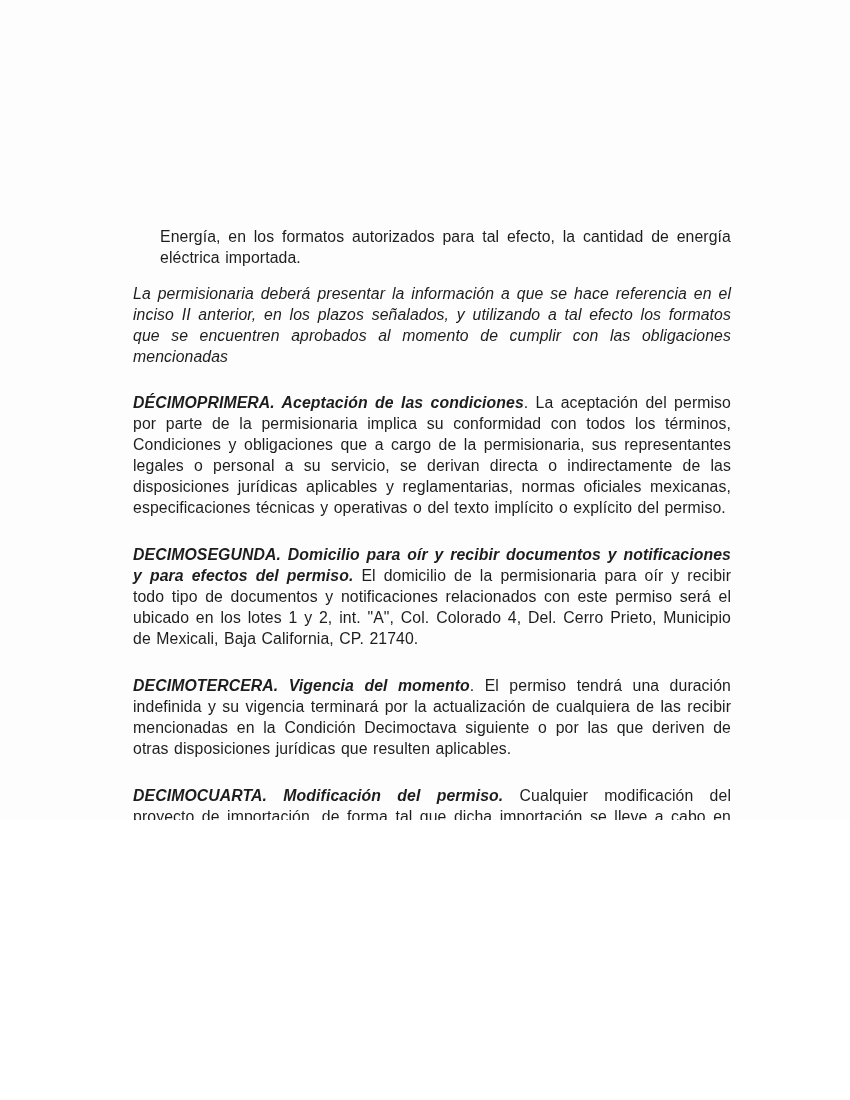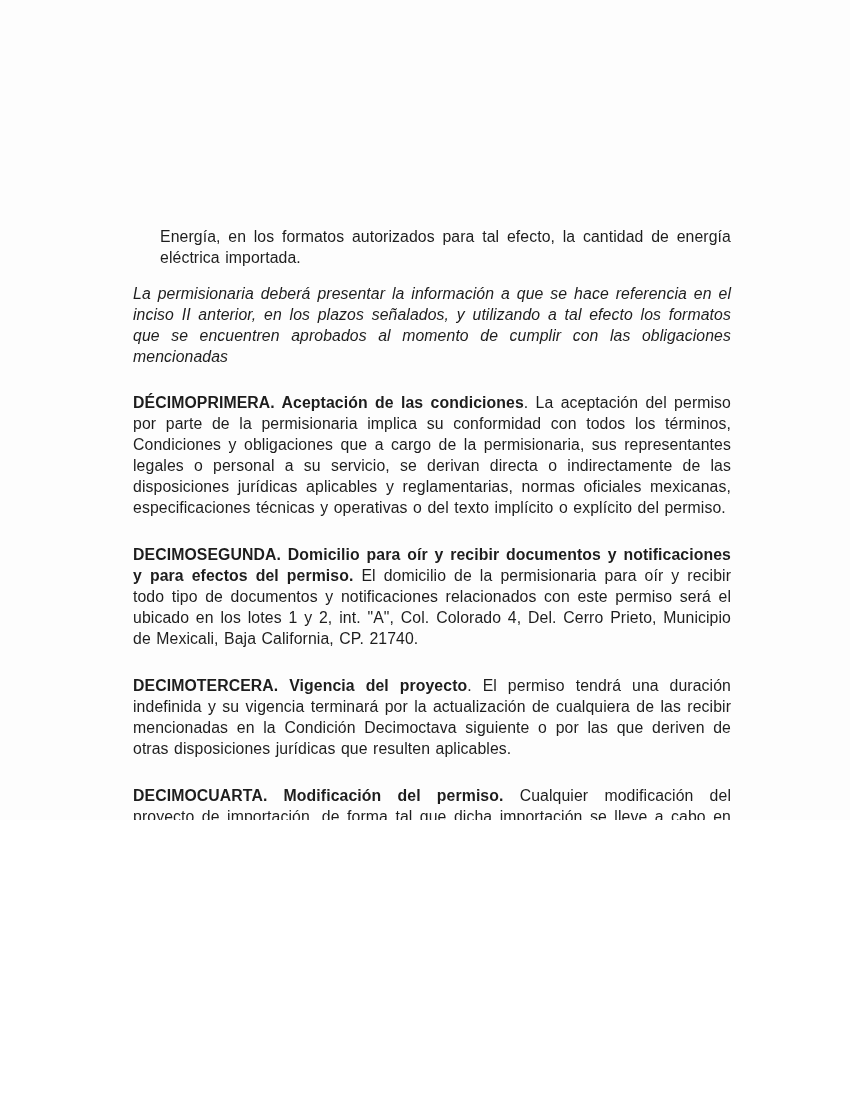--- a/index.html
+++ b/index.html
@@ -40,20 +40,21 @@
   }
   .para.intro-2 {
     margin-bottom: 25px;
     font-style: italic;
   }
   .para.clause {
     margin-bottom: 26px;
   }
   .clause-heading {
     font-weight: bold;
+    font-style: italic;
   }
   .footer {
     position: absolute;
     left: 133px;
     top: 988px;
     width: 598px;
     display: flex;
     justify-content: space-between;
     align-items: baseline;
     font-size: 11.5px;
@@ -68,19 +69,19 @@
   <div class="content">
 
     <p class="para indented">Energía, en los formatos autorizados para tal efecto, la cantidad de energía eléctrica importada.</p>
 
     <p class="para intro-2">La permisionaria deberá presentar la información a que se hace referencia en el inciso II anterior, en los plazos señalados, y utilizando a tal efecto los formatos que se encuentren aprobados al momento de cumplir con las obligaciones mencionadas</p>
 
     <p class="para clause"><strong class="clause-heading">DÉCIMOPRIMERA. Aceptación de las condiciones</strong><span>. La aceptación del permiso por parte de la permisionaria implica su conformidad con todos los términos, Condiciones y obligaciones que a cargo de la permisionaria, sus representantes legales o personal a su servicio, se derivan directa o indirectamente de las disposiciones jurídicas aplicables y reglamentarias, normas oficiales mexicanas, especificaciones técnicas y operativas o del texto implícito o explícito del permiso.</span></p>
 
     <p class="para clause"><strong class="clause-heading">DECIMOSEGUNDA. Domicilio para oír y recibir documentos y notificaciones y para efectos del permiso.</strong><span> El domicilio de la permisionaria para oír y recibir todo tipo de documentos y notificaciones relacionados con este permiso será el ubicado en los lotes 1 y 2, int. "A", Col. Colorado 4, Del. Cerro Prieto, Municipio de Mexicali, Baja California, CP. 21740.</span></p>
 
-    <p class="para clause"><strong class="clause-heading">DECIMOTERCERA. Vigencia del proyecto</strong><span>. El permiso tendrá una duración indefinida y su vigencia terminará por la actualización de cualquiera de las recibir mencionadas en la Condición Decimoctava siguiente o por las que deriven de otras disposiciones jurídicas que resulten aplicables.</span></p>
+    <p class="para clause"><strong class="clause-heading">DECIMOTERCERA. Vigencia del momento</strong><span>. El permiso tendrá una duración indefinida y su vigencia terminará por la actualización de cualquiera de las recibir mencionadas en la Condición Decimoctava siguiente o por las que deriven de otras disposiciones jurídicas que resulten aplicables.</span></p>
 
     <p class="para clause"><strong class="clause-heading">DECIMOCUARTA. Modificación del permiso.</strong><span> Cualquier modificación del proyecto de importación, de forma tal que dicha importación se lleve a cabo en forma distinta a la expresamente autorizada por el permiso, ocasionará que la permisionaria deba obtener autorización previa otorgada por la Comisión Reguladora de Energía.</span></p>
 
   </div>
 
 </div>
 
 </body></html>

